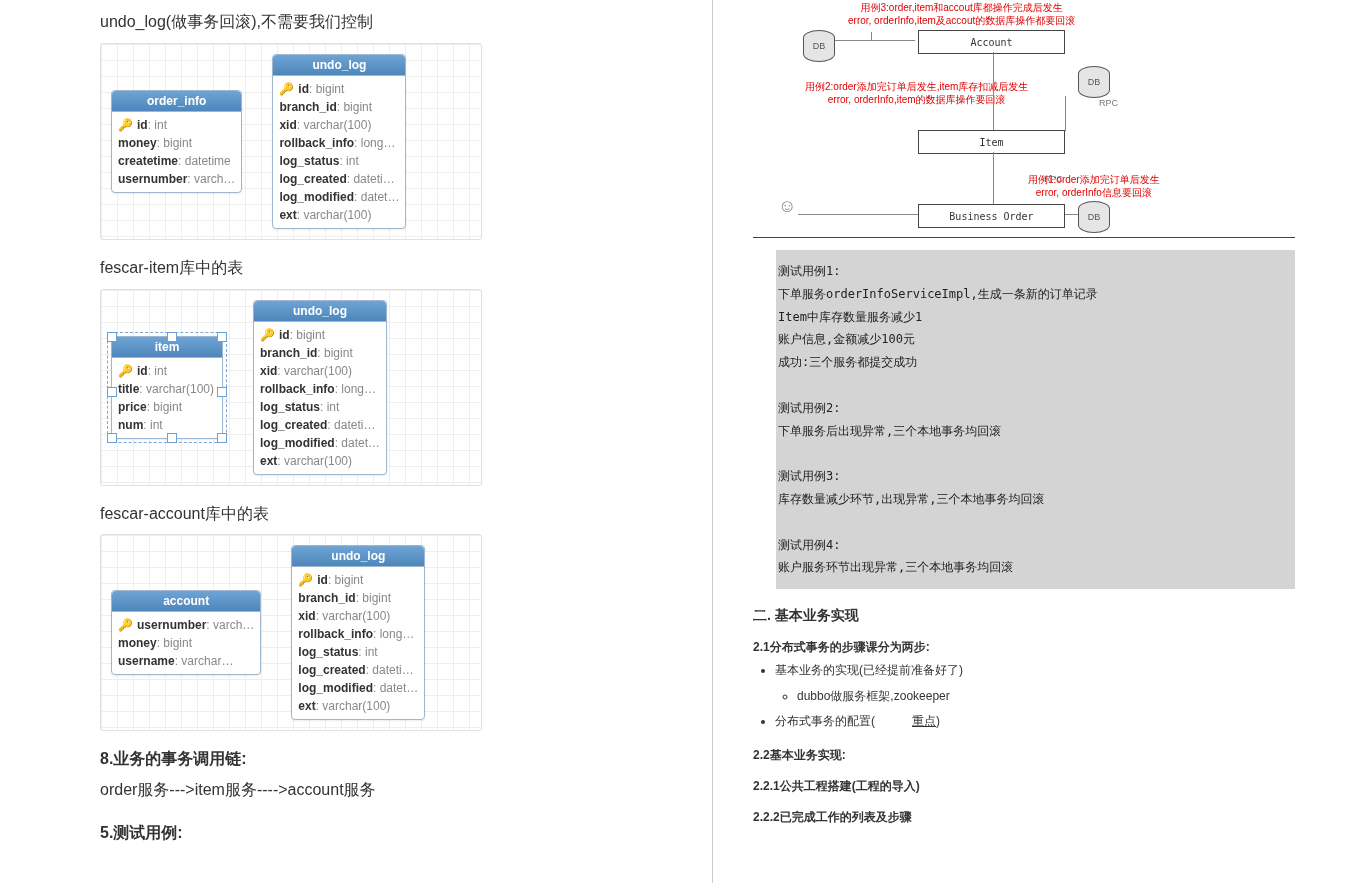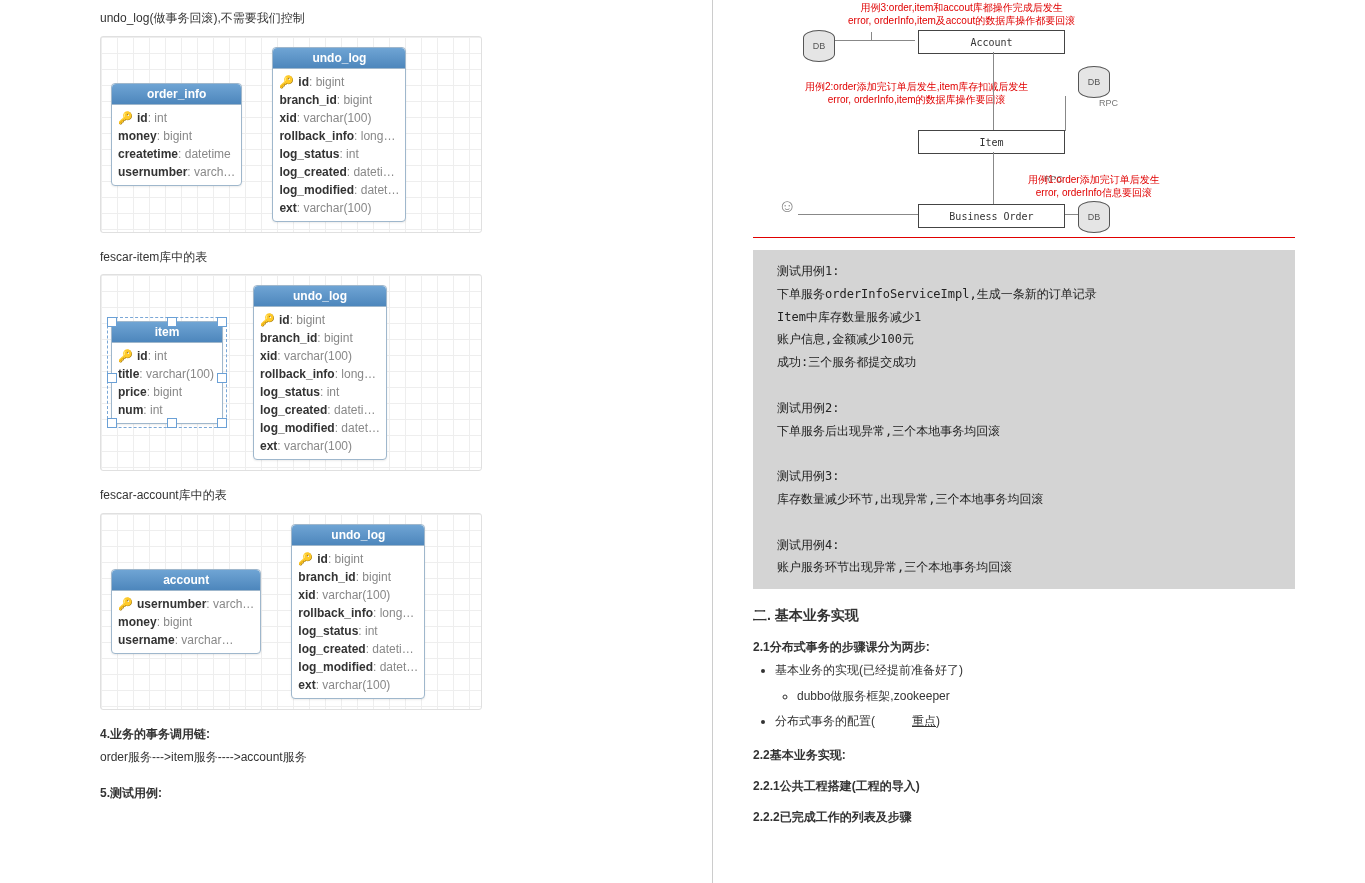--- a/index.html
+++ b/index.html
@@ -17,21 +17,21 @@
 .col{
   flex:1;
   box-sizing:border-box;
   padding:6px 70px 6px 100px;
   position:relative;
 }
 .col.right{
   padding:6px 70px 6px 40px;
   border-left:1px solid #ccc;
 }
-.txt{line-height:1.8;font-size:12px;margin:2px 0;}
+.txt{line-height:1.8;font-size:16px;margin:2px 0;}
 .sec{margin-top:14px;}
 
 .grid{
   background-image:
     linear-gradient(#eee 1px,transparent 1px),
     linear-gradient(90deg,#eee 1px,transparent 1px);
   background-size:16px 16px;
   background-color:#fff;
   border:1px solid #e0e0e0;
   border-radius:3px;
@@ -125,23 +125,24 @@
   font-size:18px;color:#888;
 }
 
 .hr-red{border-top:1px solid #e00000;margin:6px 0 12px;}
 
 .codebox{
   background:#d4d4d4;
   font-family:"Microsoft YaHei",SimSun,monospace;
   font-size:12px;
   line-height:1.9;
-  padding:10px 24px;
+  padding:10px 2px;
   white-space:pre-wrap;
   color:#222;
+  margin-left:23px;
 }
 .h2{font-size:14px;font-weight:bold;margin:18px 0 4px;}
 .h3{font-size:12px;font-weight:bold;margin:14px 0 4px;}
 ul{margin:4px 0 4px 22px;padding:0;}
 ul ul{margin-left:22px;}
 li{line-height:1.8;}
 .underline{text-decoration:underline;margin-left:37px;}
 </style>
 </head>
 <body>
@@ -239,21 +240,21 @@
               <div class="trow"><span class="fname">rollback_info</span><span class="ftype">: long…</span></div>
               <div class="trow"><span class="fname">log_status</span><span class="ftype">: int</span></div>
               <div class="trow"><span class="fname">log_created</span><span class="ftype">: dateti…</span></div>
               <div class="trow"><span class="fname">log_modified</span><span class="ftype">: datet…</span></div>
               <div class="trow"><span class="fname">ext</span><span class="ftype">: varchar(100)</span></div>
             </div>
         </div>
       </div>
     </div>
 
-    <div class="sec txt" style="font-weight:bold">4.业务的事务调用链:</div>
+    <div class="sec txt" style="font-weight:bold">8.业务的事务调用链:</div>
     <div class="txt">order服务---&gt;item服务----&gt;account服务</div>
     <div class="sec txt" style="font-weight:bold">5.测试用例:</div>
   </div>
 
   <div class="col right">
 
     <div class="arch">
       <div class="note" style="top:-4px;left:95px;white-space:pre-line">用例3:order,item和accout库都操作完成后发生
 error, orderInfo,item及accout的数据库操作都要回滚</div>
       <div class="cyl" style="top:24px;left:50px">DB</div>

